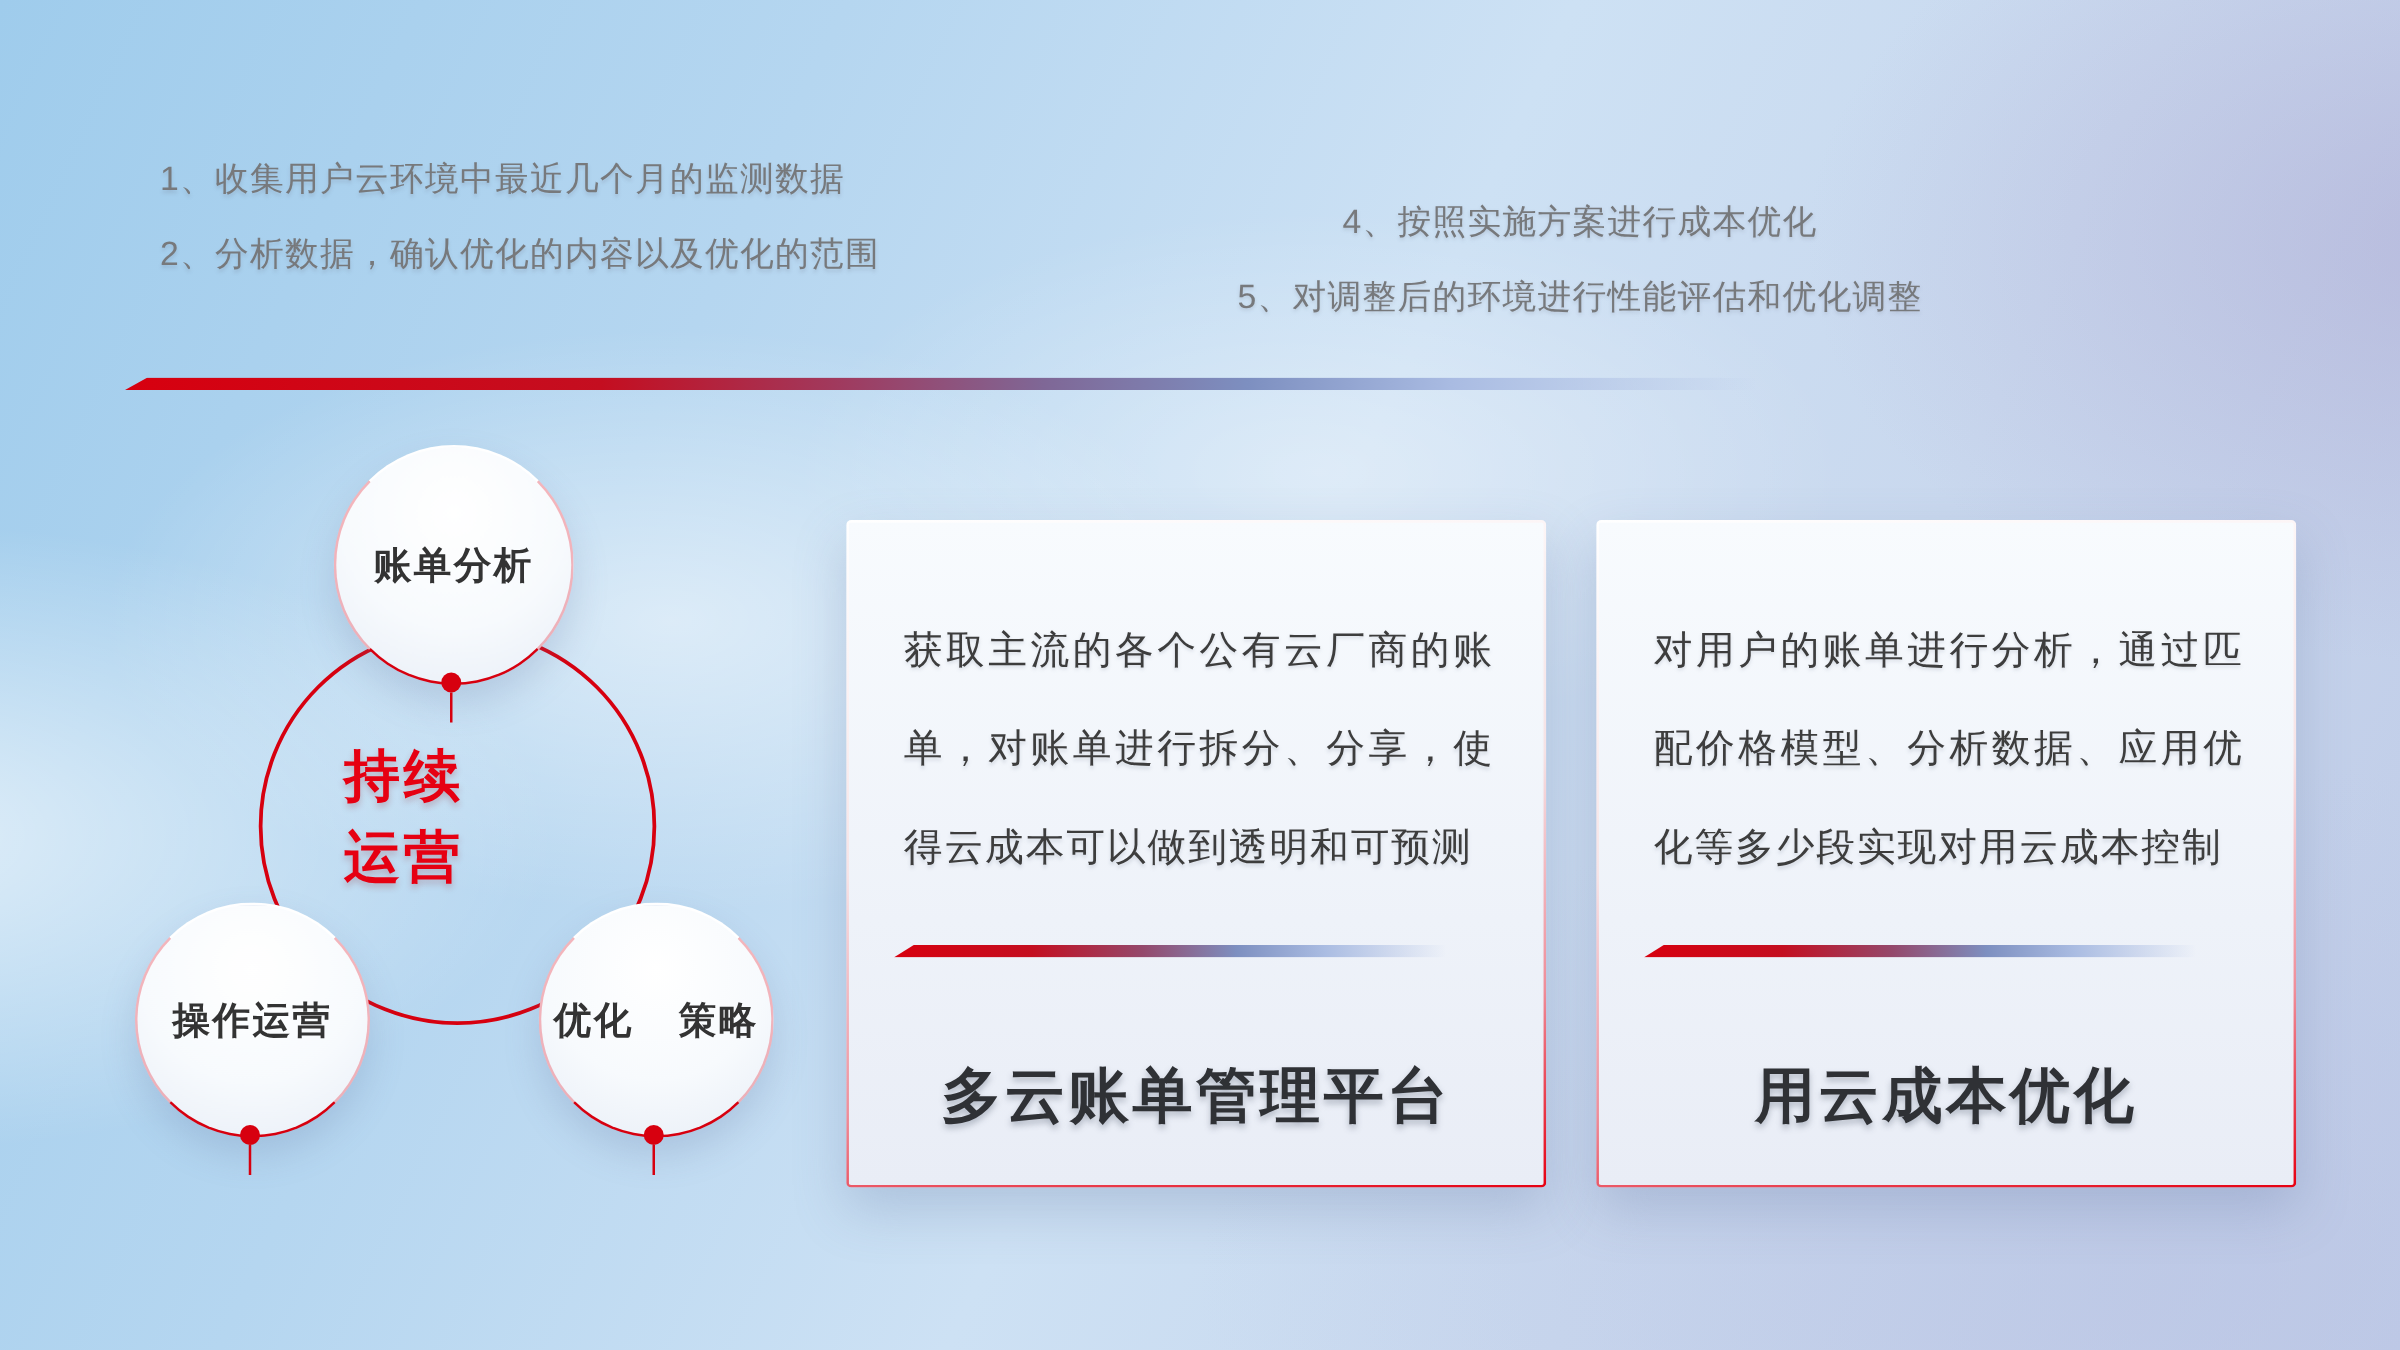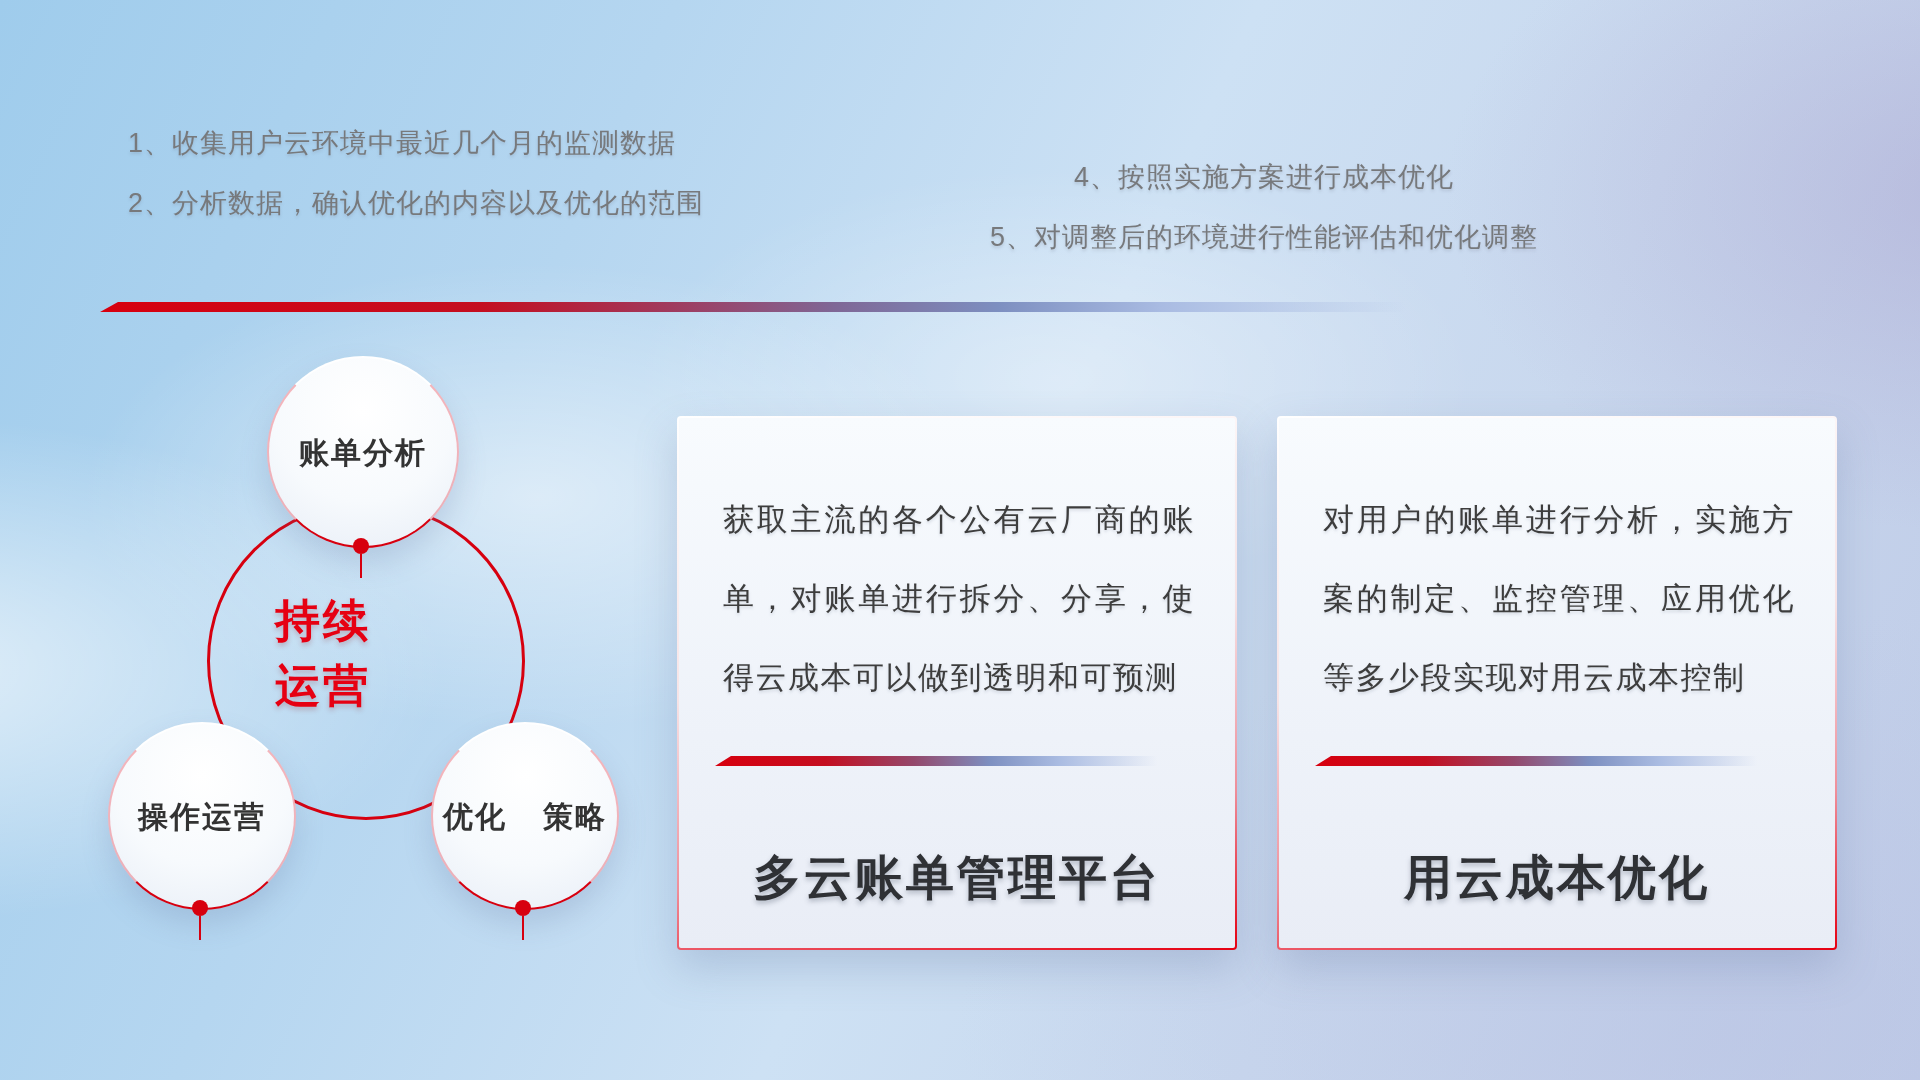--- a/index.html
+++ b/index.html
@@ -105,18 +105,18 @@
   <div class="dot dot-right"></div>
   <div class="pin pin-right"></div>
 
   <div class="card card-billing">
     <div class="card-body">获取主流的各个公有云厂商的账单，对账单进行拆分、分享，使得云成本可以做到透明和可预测</div>
     <div class="card-divider"></div>
     <div class="card-title">多云账单管理平台</div>
   </div>
 
   <div class="card card-cost">
-    <div class="card-body">对用户的账单进行分析，实施方案的制定、监控管理、应用优化等多少段实现对用云成本控制</div>
+    <div class="card-body">对用户的账单进行分析，通过匹配价格模型、分析数据、应用优化等多少段实现对用云成本控制</div>
     <div class="card-divider"></div>
     <div class="card-title">用云成本优化</div>
   </div>
 
 </div>
 
 </body></html>

